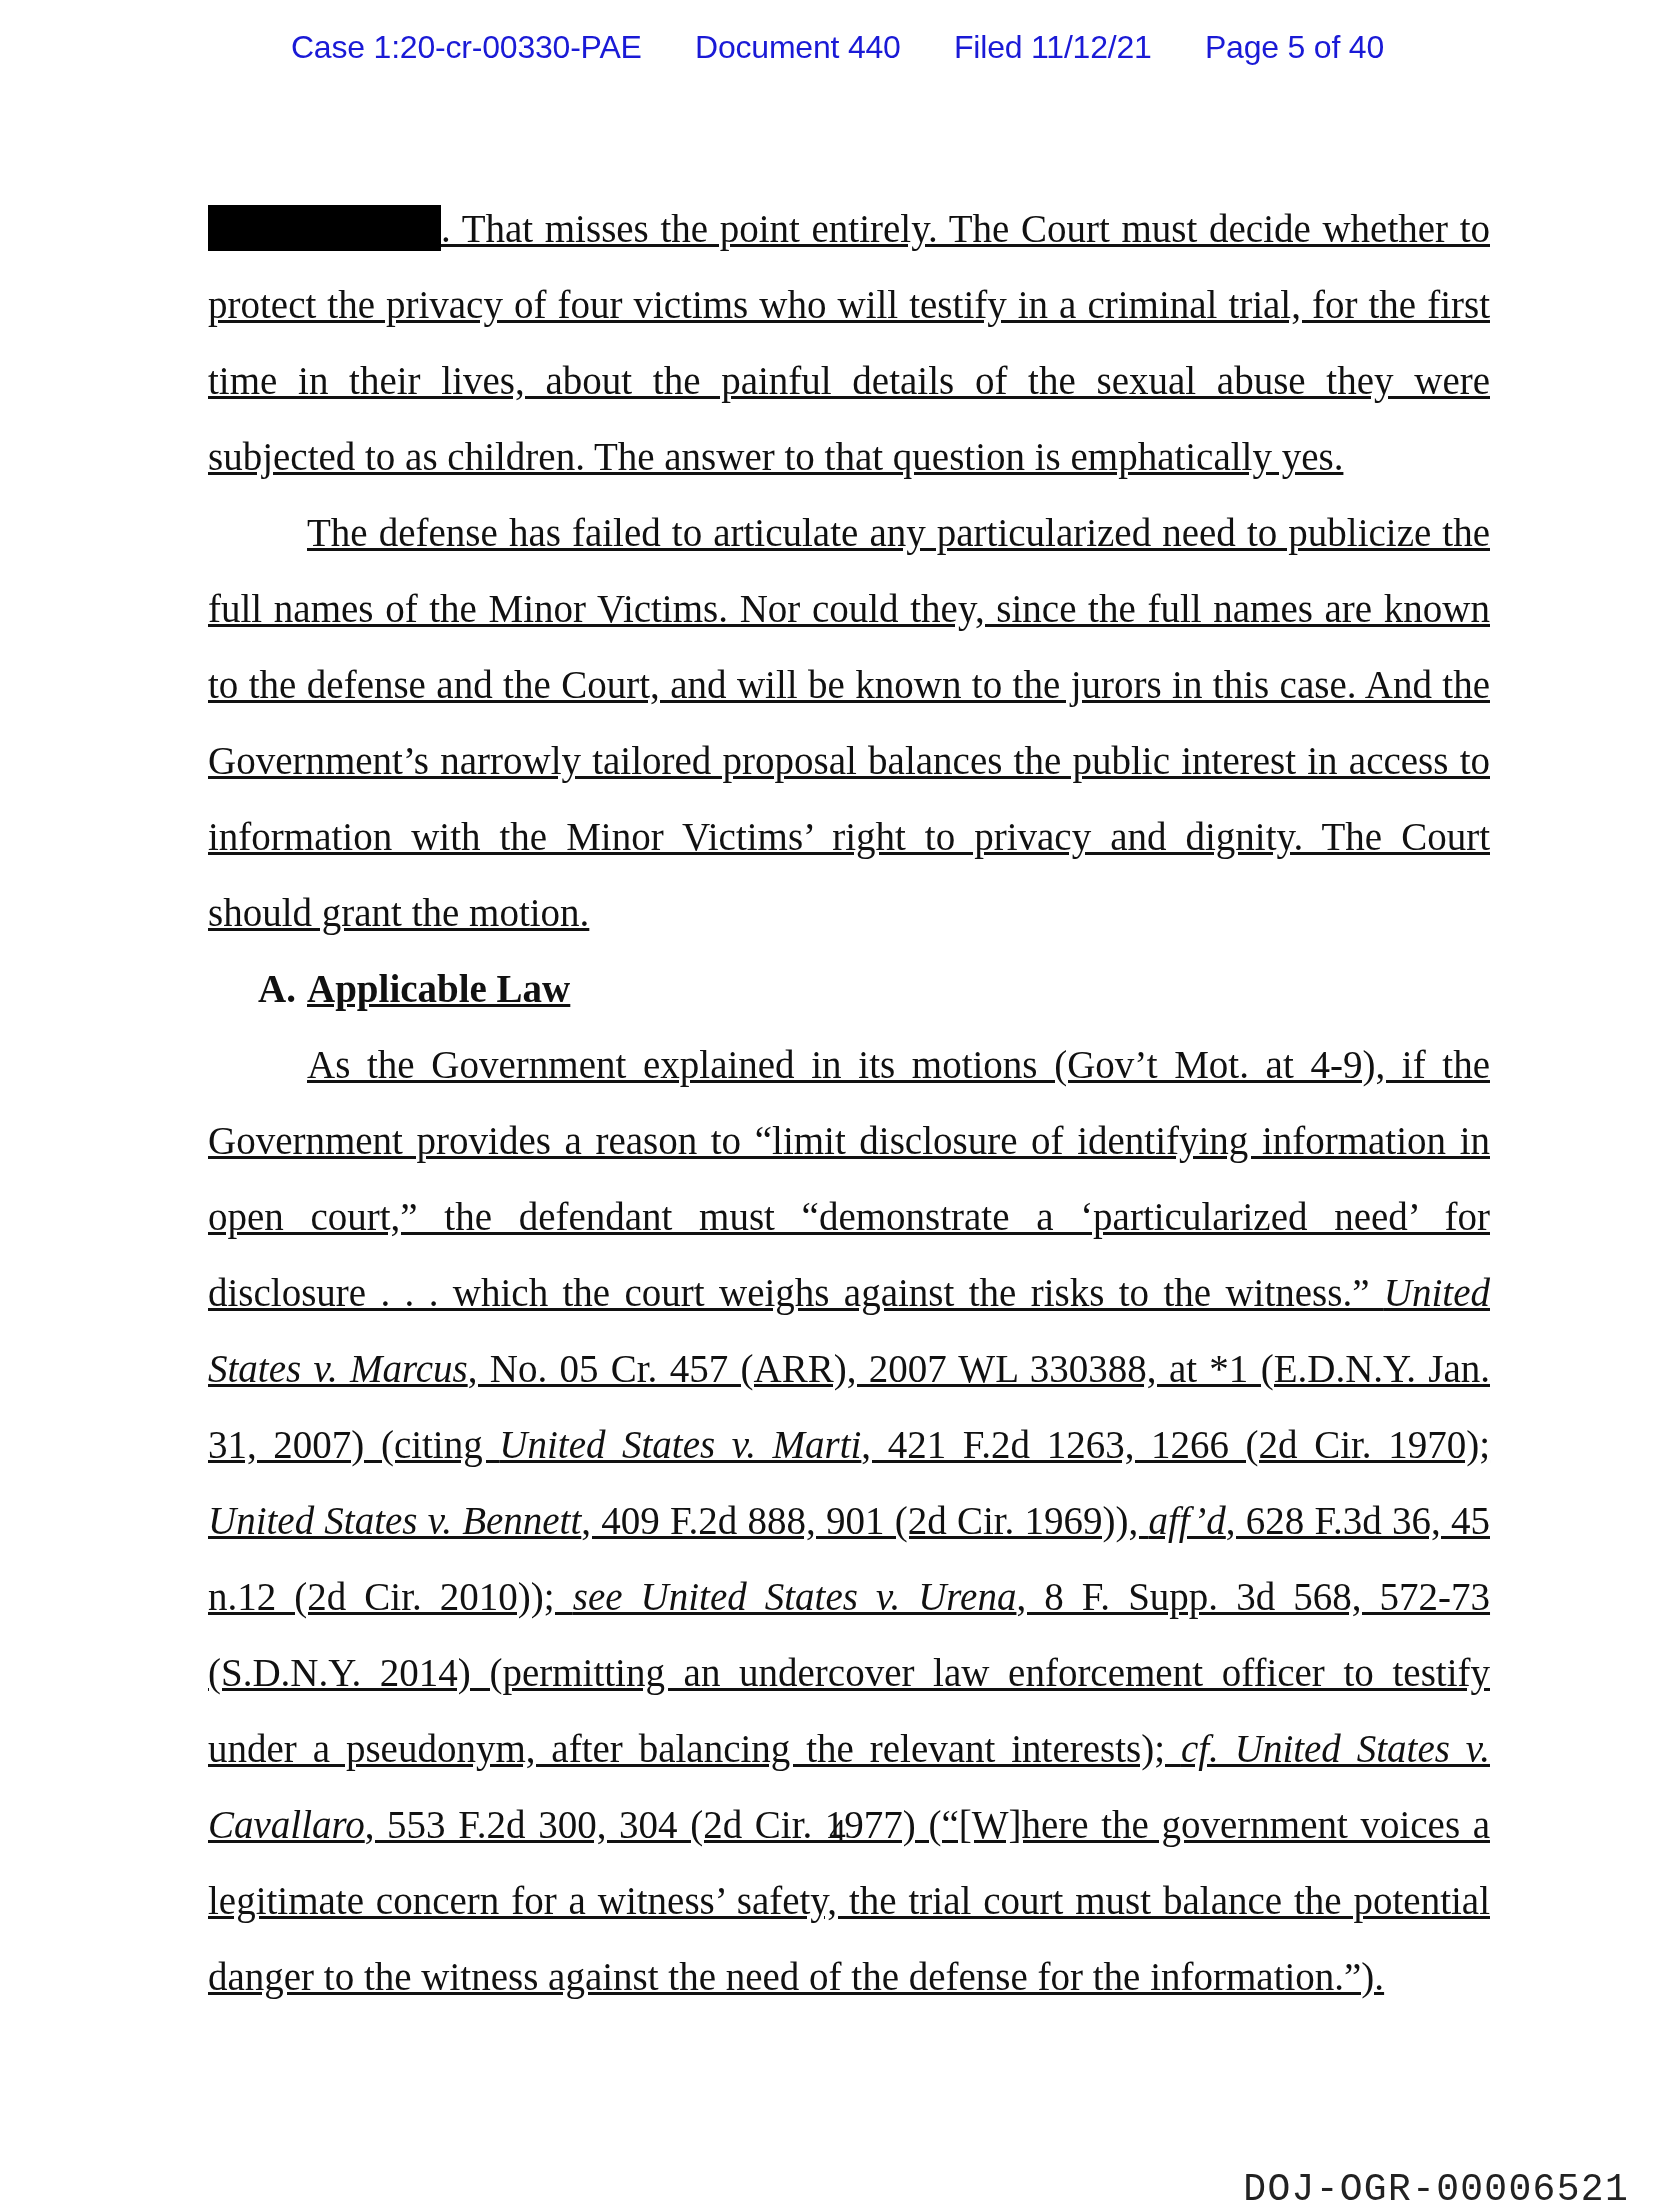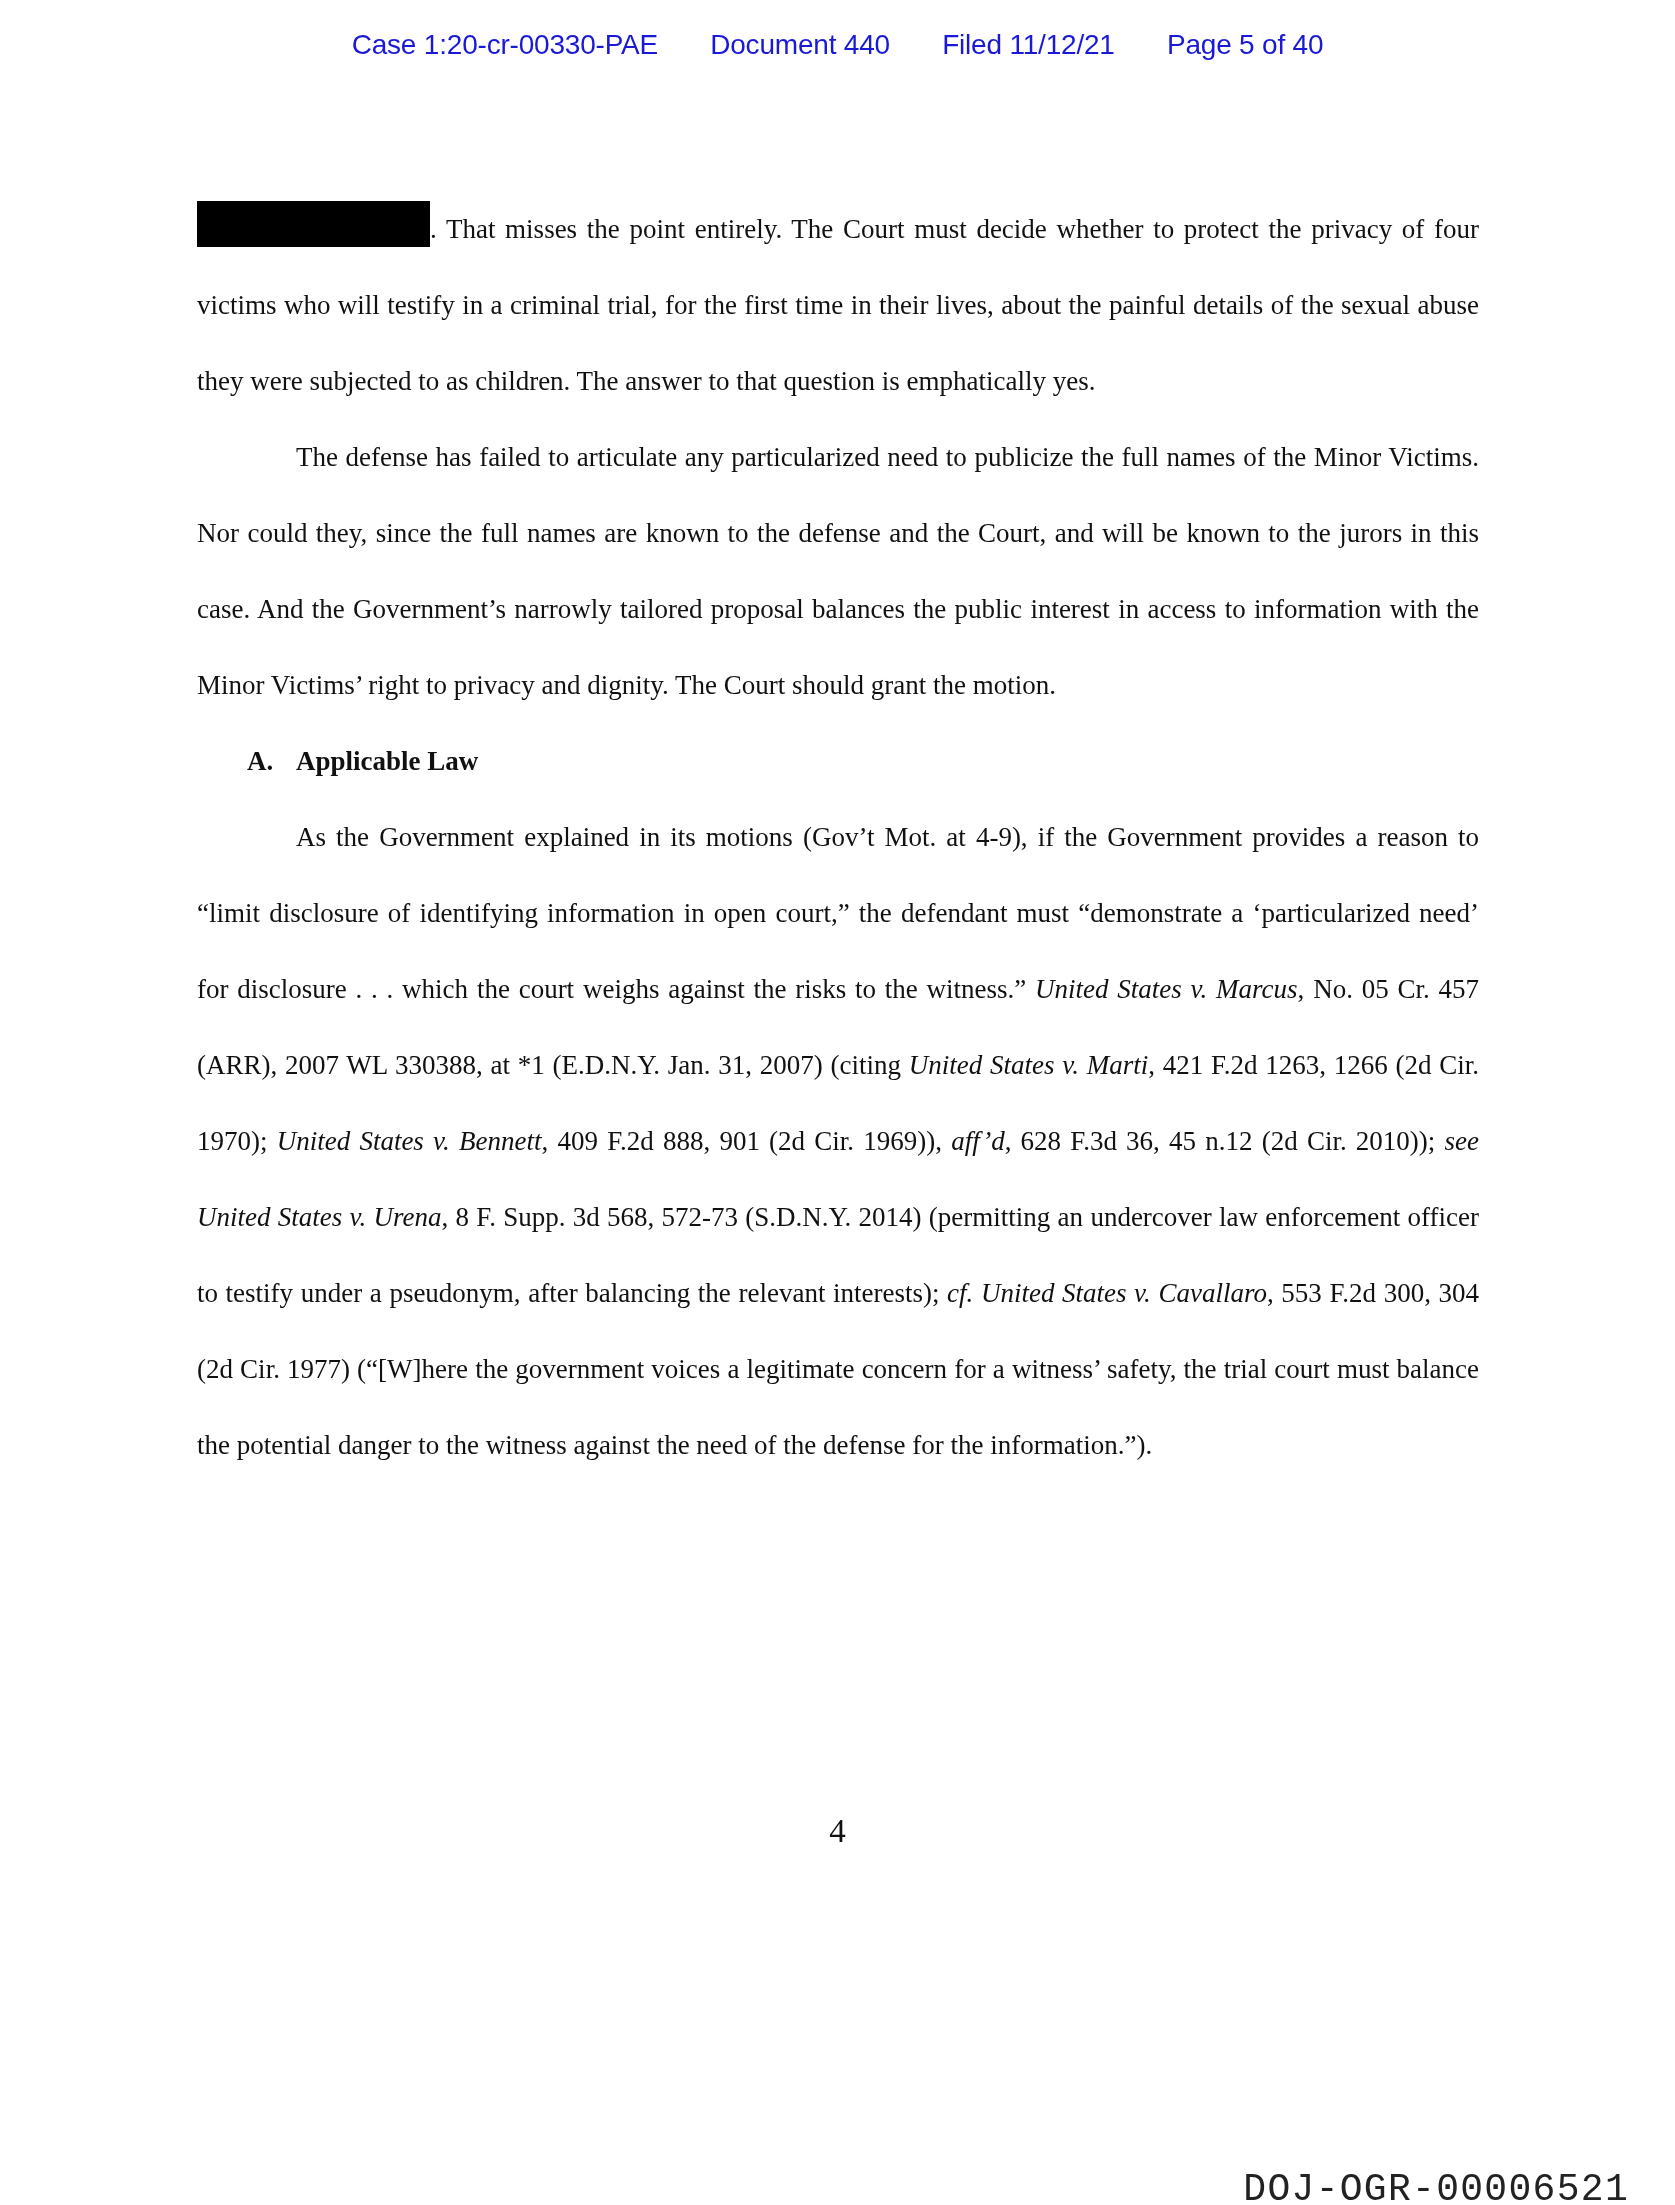--- a/index.html
+++ b/index.html
@@ -1,27 +1,27 @@
 <!DOCTYPE html>
 <html style="font-size:10.5px"><head>
 <meta charset="utf-8">
 <style>
   html, body { margin: 0; padding: 0; background: #ffffff; }
   body { width: 1675px; height: 2205px; position: relative; overflow: hidden; }
   .header {
     position: absolute; top: 29px; left: 0; width: 1675px;
     text-align: center; white-space: nowrap;
-    font-family: "Liberation Sans", sans-serif; font-size: 28px;
+    font-family: "Liberation Sans", sans-serif; font-size: 32px;
     color: #1a1ad6; letter-spacing: -0.2px;
   }
   .header span { display: inline-block; margin: 0 22.3px; }
   .body {
-    position: absolute; left: 197px; top: 191px; width: 1282px;
-    font-family: "Liberation Serif", serif; font-size: 27px;
-    color: #111111; line-height: 76px;
+    position: absolute; left: 208px; top: 191px; width: 1282px;
+    font-family: "Liberation Serif", serif; font-size: 39px;
+    color: #111111; line-height: 76px; text-decoration: underline;
   }
   .p { text-align: justify; text-align-last: left; margin: 0; }
   .p.indent { text-indent: 99px; }
   .redact { display: inline-block; width: 233px; height: 46px; background: #000; vertical-align: -9.2px; }
   .heading { margin: 0; padding-left: 50px; font-weight: bold; line-height: 76px; }
   .heading .letter { display: inline-block; width: 49px; }
   i { font-style: italic; }
   .page-num {
     position: absolute; top: 1813px; left: 0; width: 1675px; text-align: center;
     font-family: "Liberation Serif", serif; font-size: 33px; color: #111;

